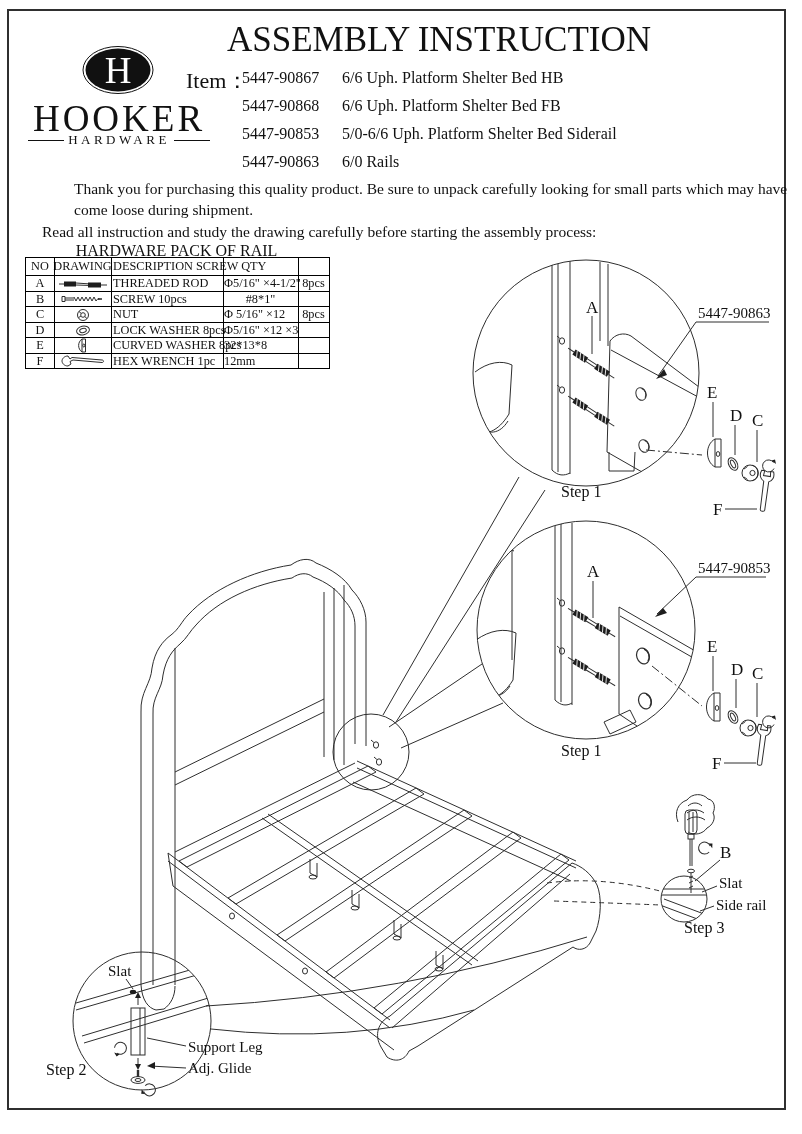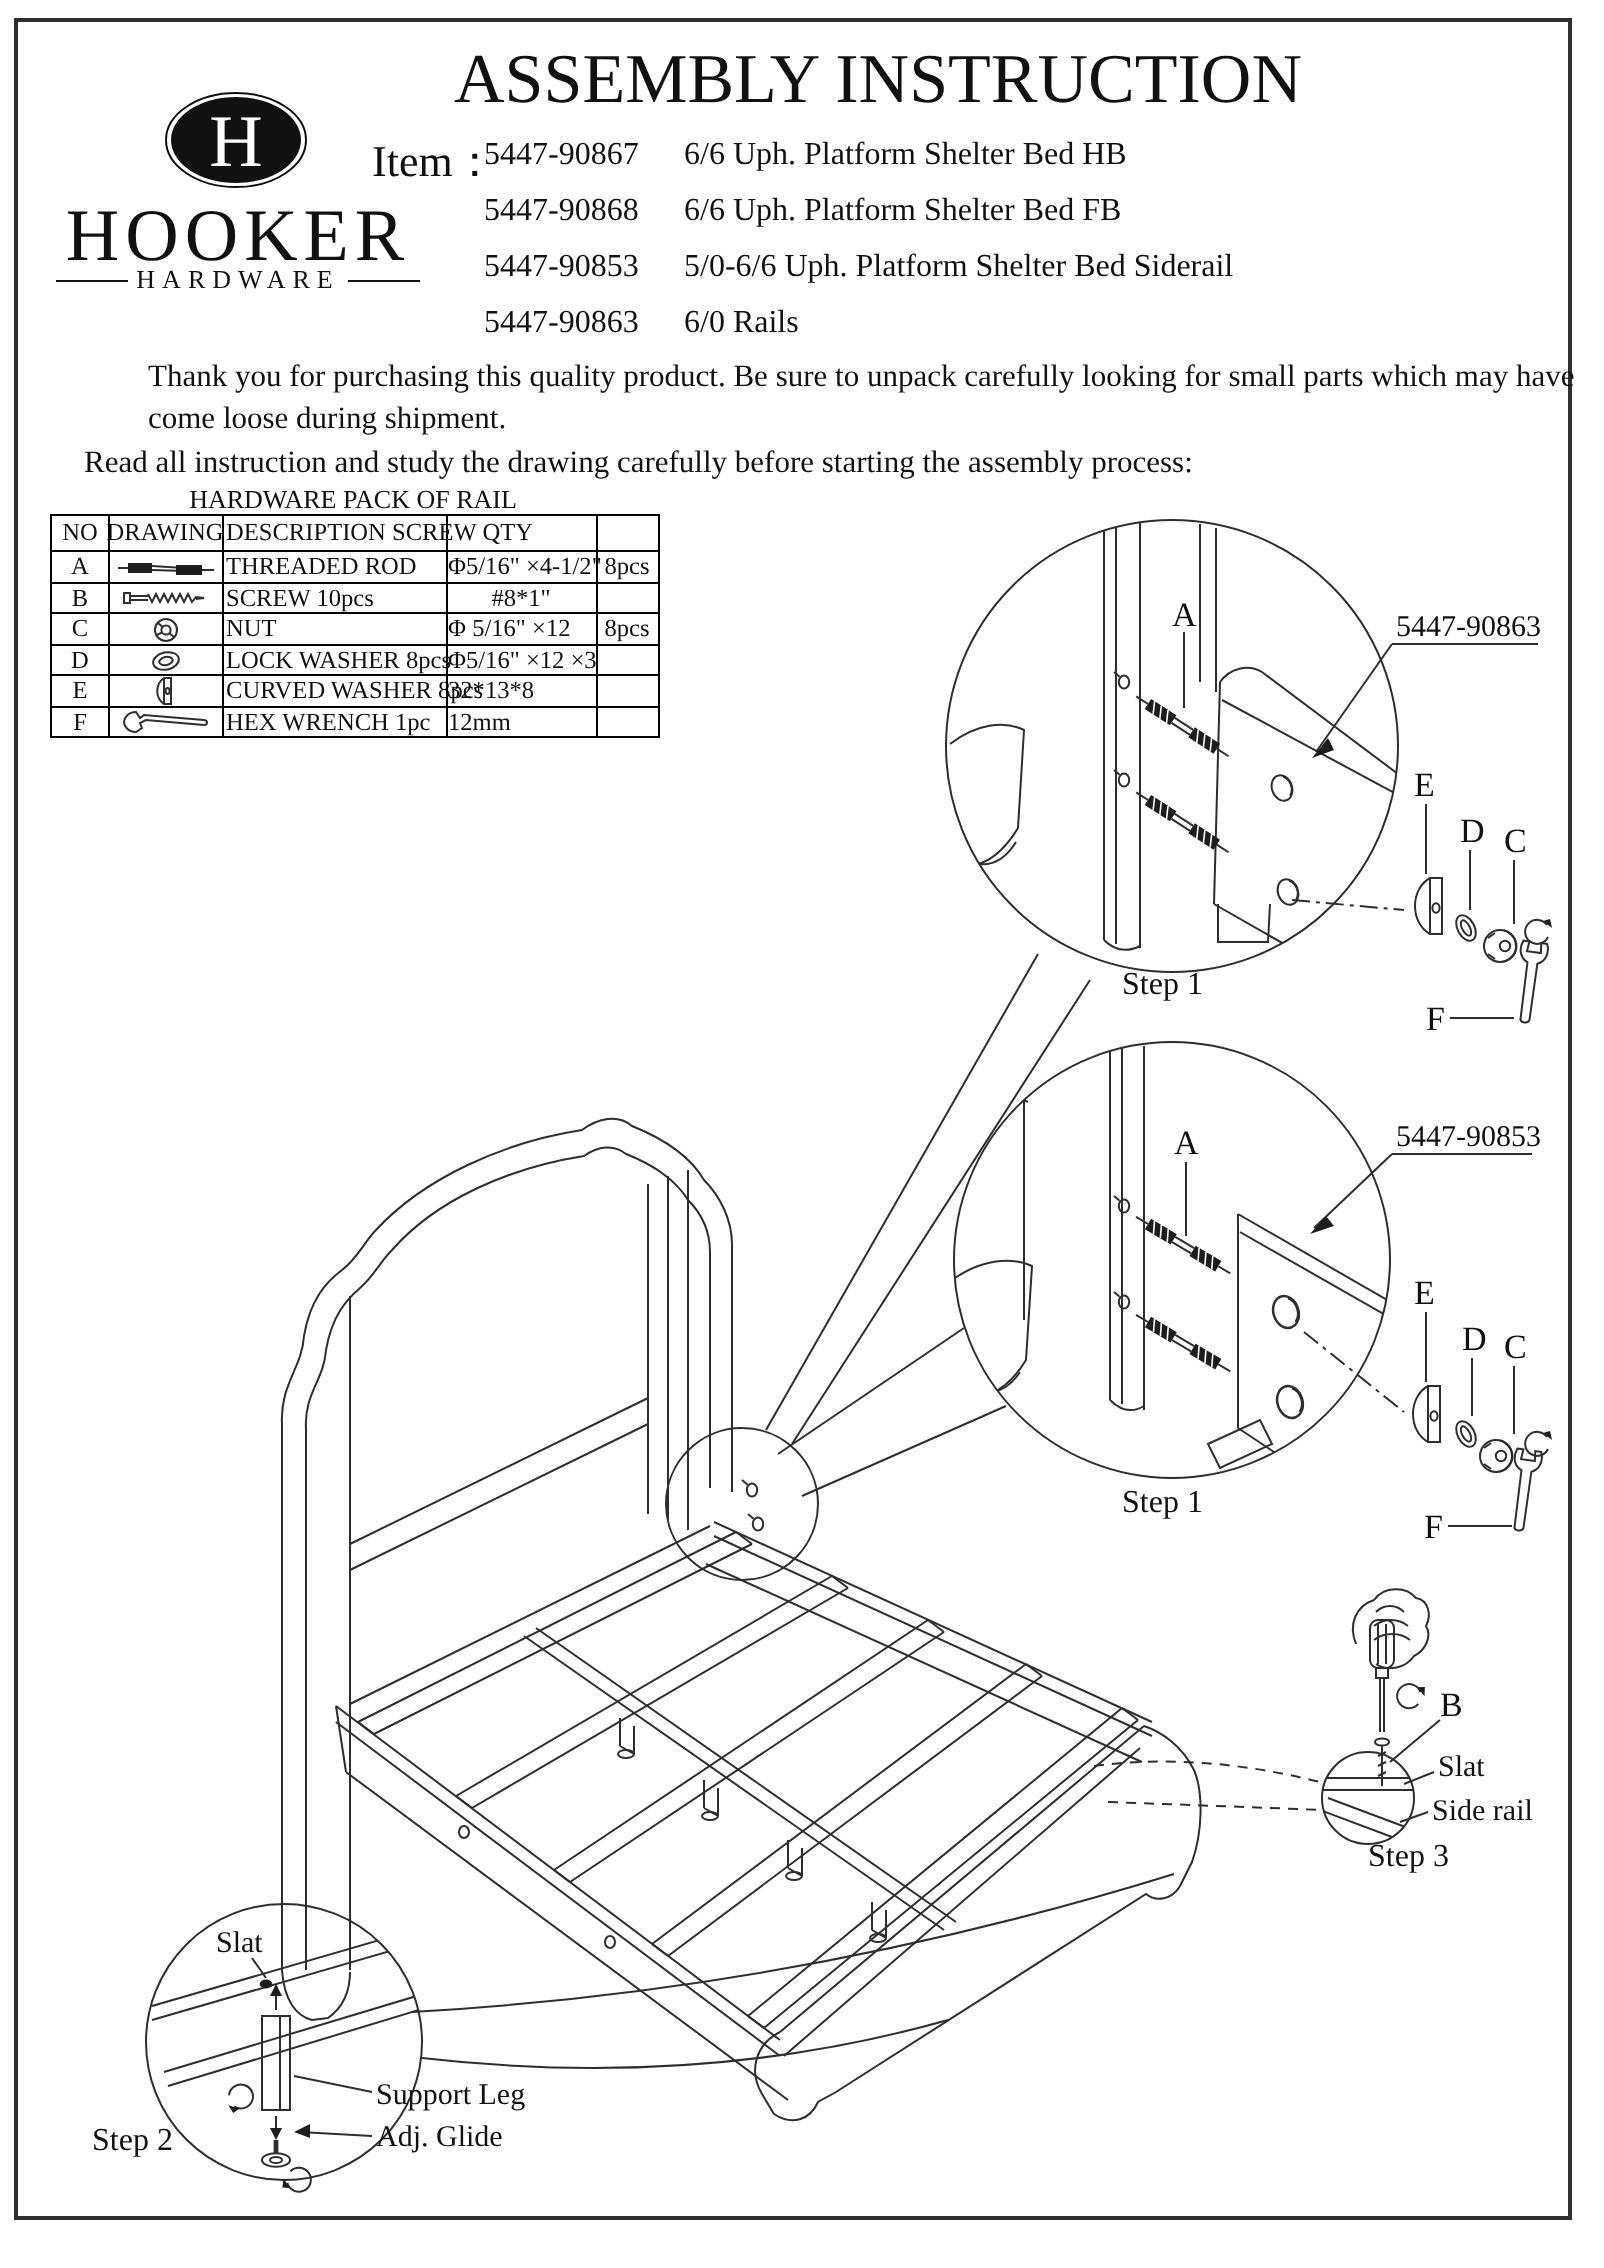--- a/index.html
+++ b/index.html
@@ -16,21 +16,21 @@
              letter-spacing:3px;white-space:nowrap;}
   .logo-sub{left:28px;top:132px;width:182px;display:flex;align-items:center;gap:4px;}
   .logo-sub .dash{flex:1;height:0;border-top:1.6px solid #111;}
   .logo-sub .subtext{font-size:13px;letter-spacing:3.5px;white-space:nowrap;}
   .item-label{left:186px;top:66px;font-size:22px;}
   .item-list{left:242px;top:64px;font-size:16px;line-height:28px;}
   .item-row{display:flex;white-space:nowrap;}
   .item-row .sku{width:100px;}
   .intro{left:42px;width:740px;font-size:15.5px;line-height:21px;}
   
-  .hw-title{left:25px;top:242px;width:303px;text-align:center;font-size:13px;white-space:nowrap;}
+  .hw-title{left:25px;top:242px;width:303px;text-align:center;font-size:16px;white-space:nowrap;}
   .hw-table{left:25px;top:257px;width:303px;height:110px;border:1px solid #000;
             box-sizing:content-box;font-size:12.3px;}
   .hw-vline{position:absolute;top:0;bottom:0;width:1px;background:#000;}
   .hw-row{position:absolute;left:0;right:0;border-top:1px solid #000;text-decoration:underline;}
   .hw-row.first{border-top:none;}
   .hw-cell{position:absolute;top:0;bottom:0;display:flex;align-items:center;white-space:nowrap;overflow:visible;}
   .c-no{left:0;width:28px;justify-content:center;}
   .c-draw{left:28px;width:57px;justify-content:center;}
   .c-desc{left:87px;}
   .c-size{left:198px;}

